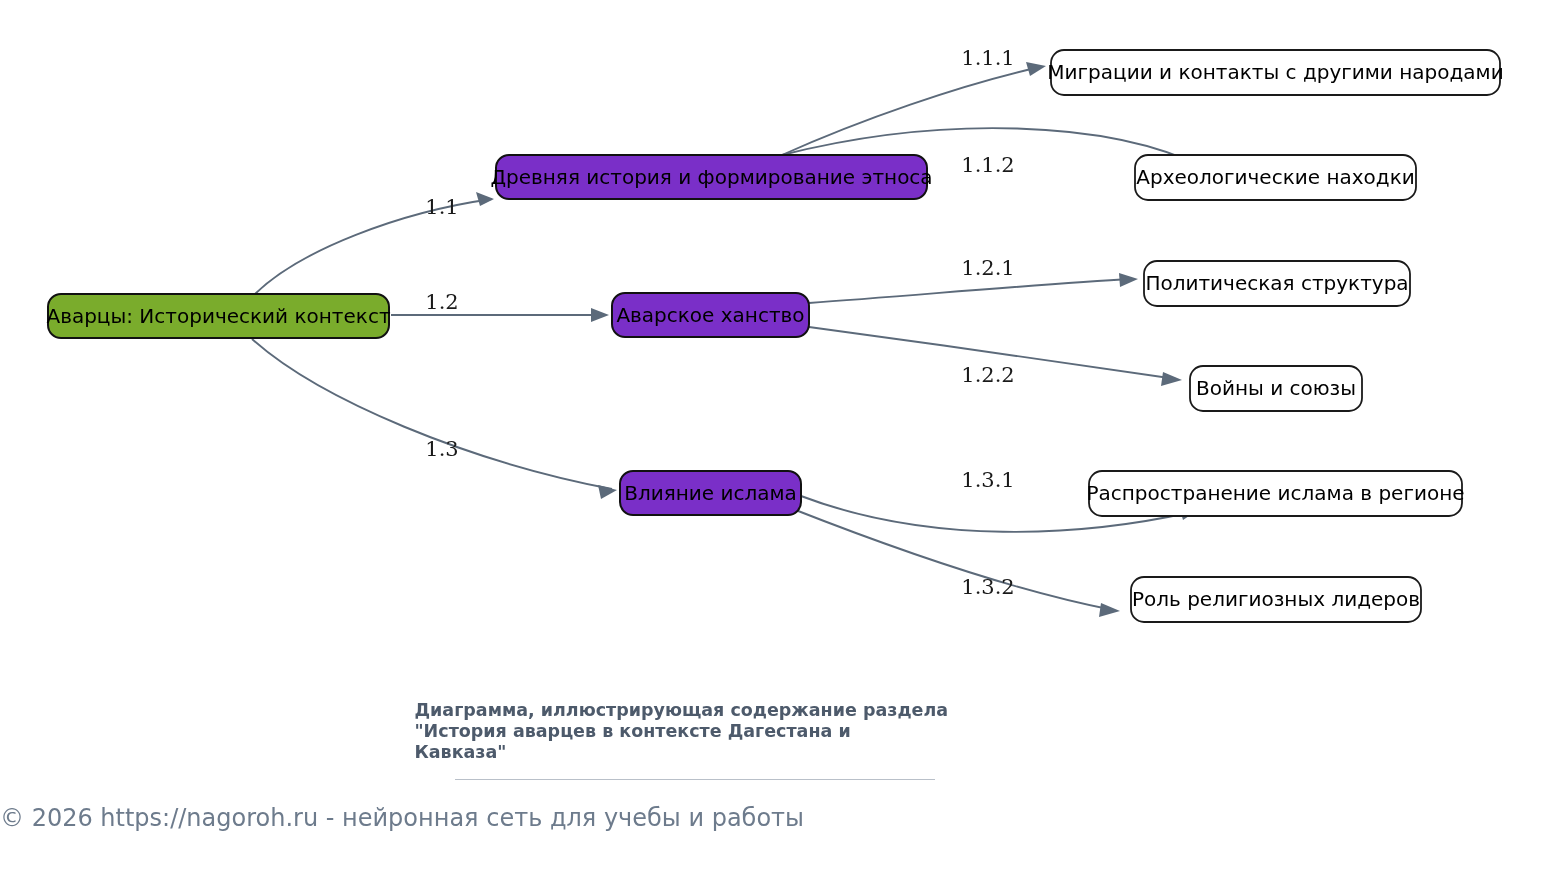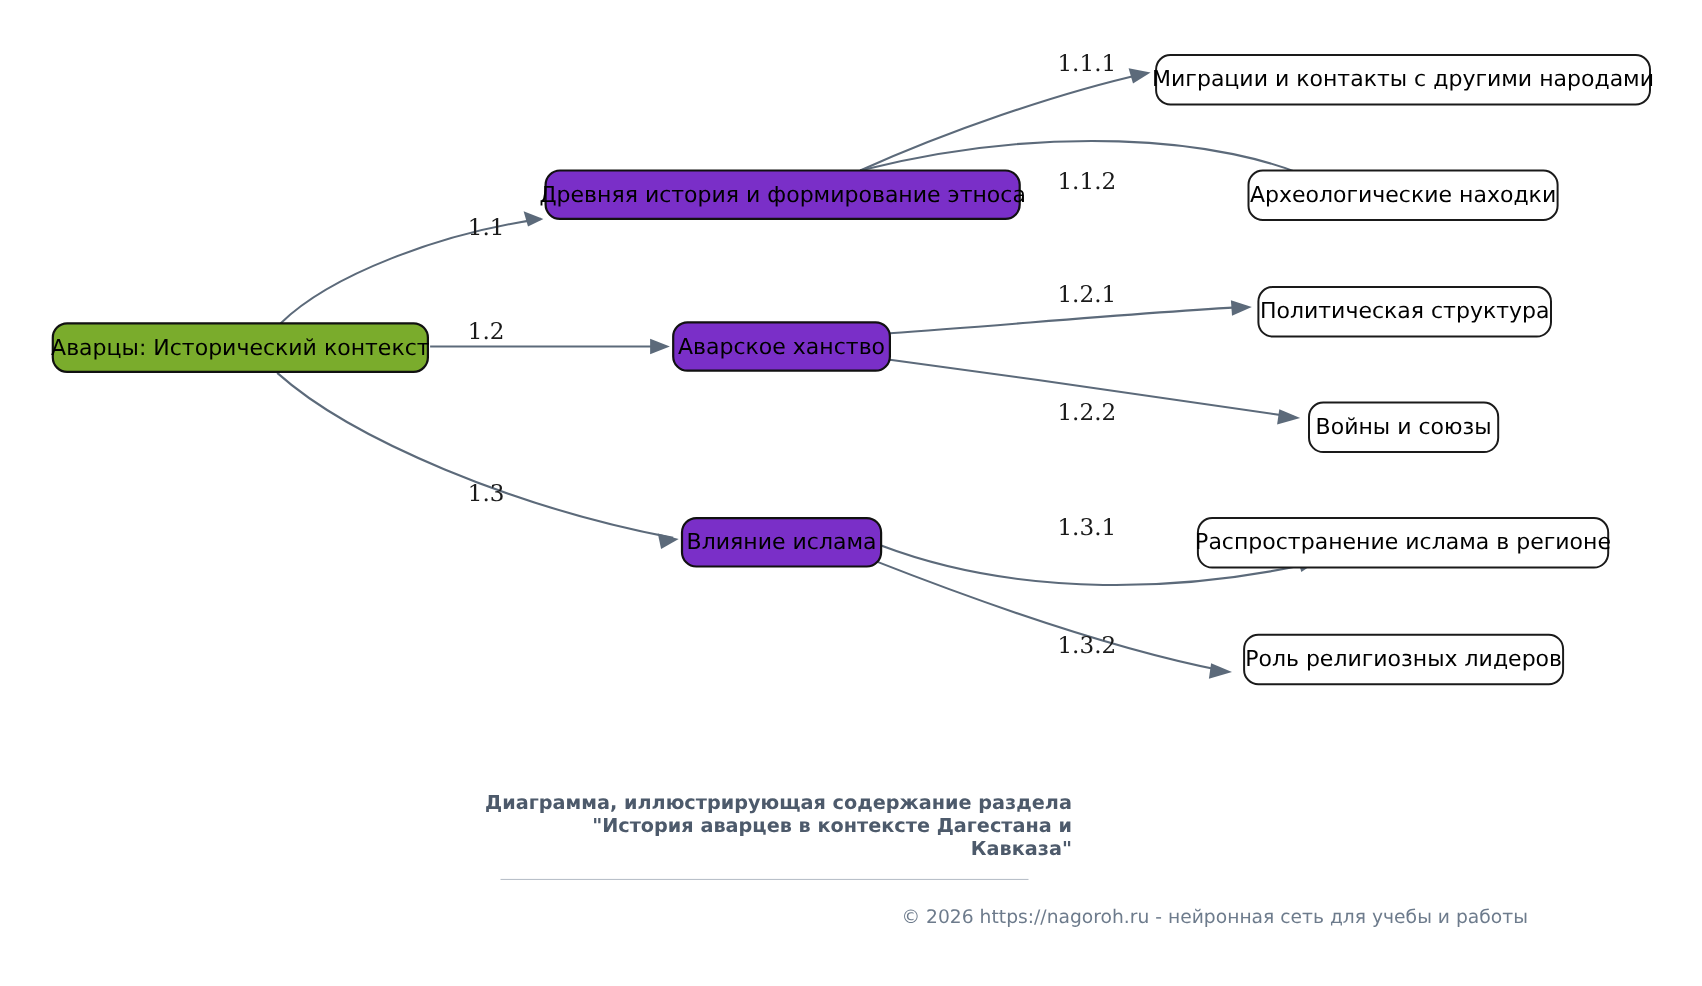--- a/index.html
+++ b/index.html
@@ -54,42 +54,42 @@
   .node-label {
     font-family: "DejaVu Sans", "Liberation Sans", sans-serif;
     font-size: 20px;
     fill: #000000;
     text-anchor: middle;
     dominant-baseline: middle;
   }
   .caption-block {
     position: absolute;
     left: 0;
-    top: 720px;
+    top: 700px;
     width: 1389px;
-    text-align: right;
+    text-align: left;
   }
   .caption-title {
     font-family: "DejaVu Sans", "Liberation Sans", sans-serif;
     font-weight: bold;
     font-size: 17.5px;
     line-height: 21px;
     color: #4d5a6b;
     margin: 0 auto;
     width: 560px;
   }
   .caption-rule {
     width: 480px;
     height: 0;
     border-top: 1px solid #b9c0c9;
     margin: 16px auto 0 auto;
   }
   .caption-credit {
     font-family: "DejaVu Sans", "Liberation Sans", sans-serif;
-    font-size: 17px;
+    font-size: 24px;
     color: #6d7b8c;
     margin-top: 24px;
   }
 </style>
 </head>
 <body>
 
 <div id="stage">
 
   <svg id="graph" viewBox="0 0 1547 896">

